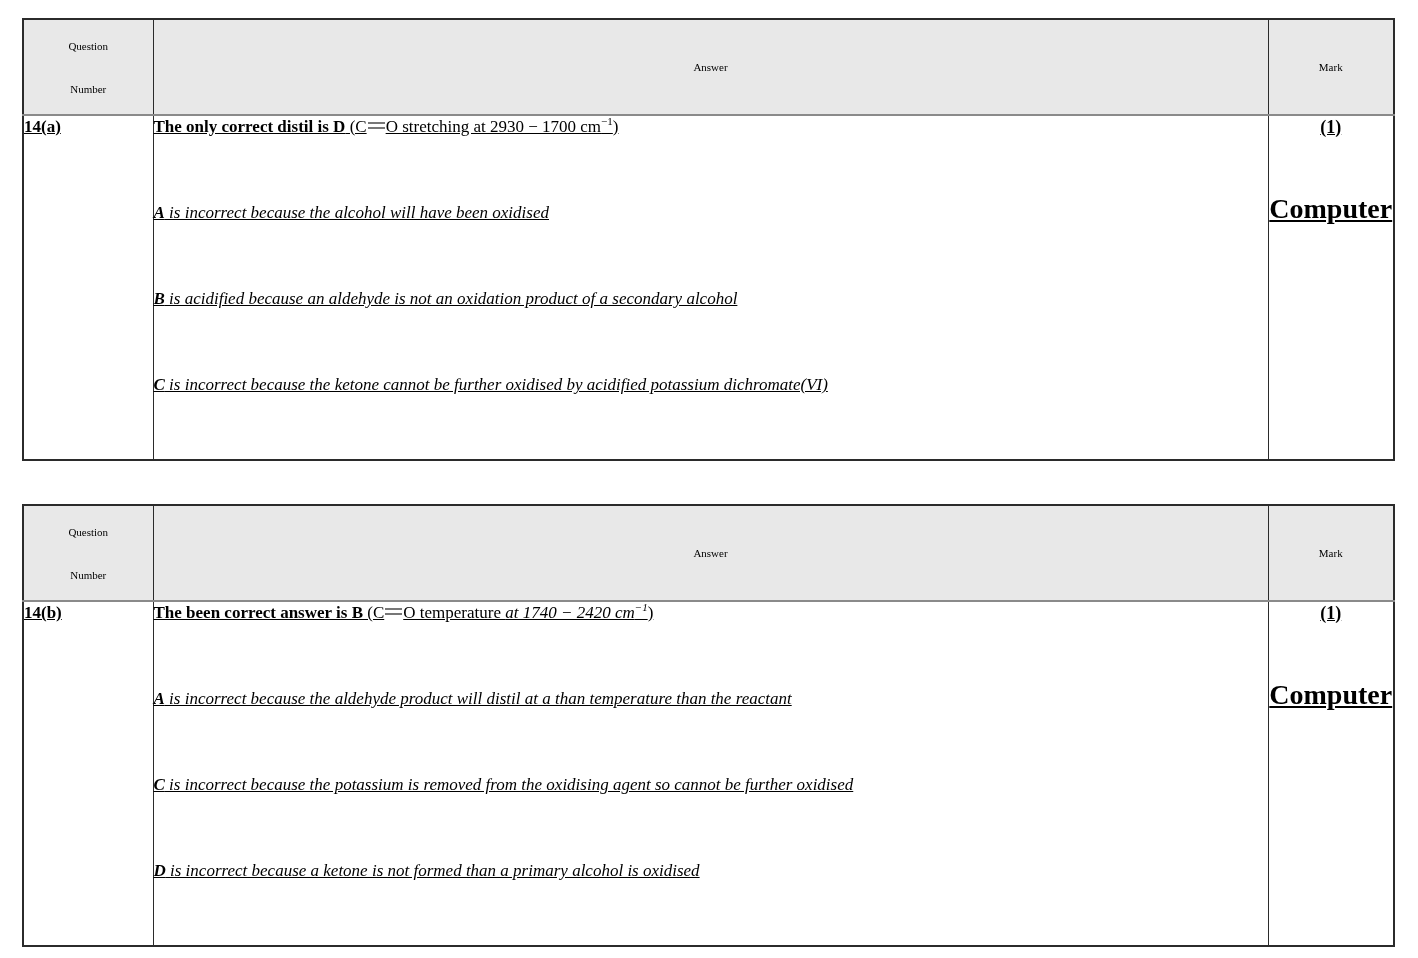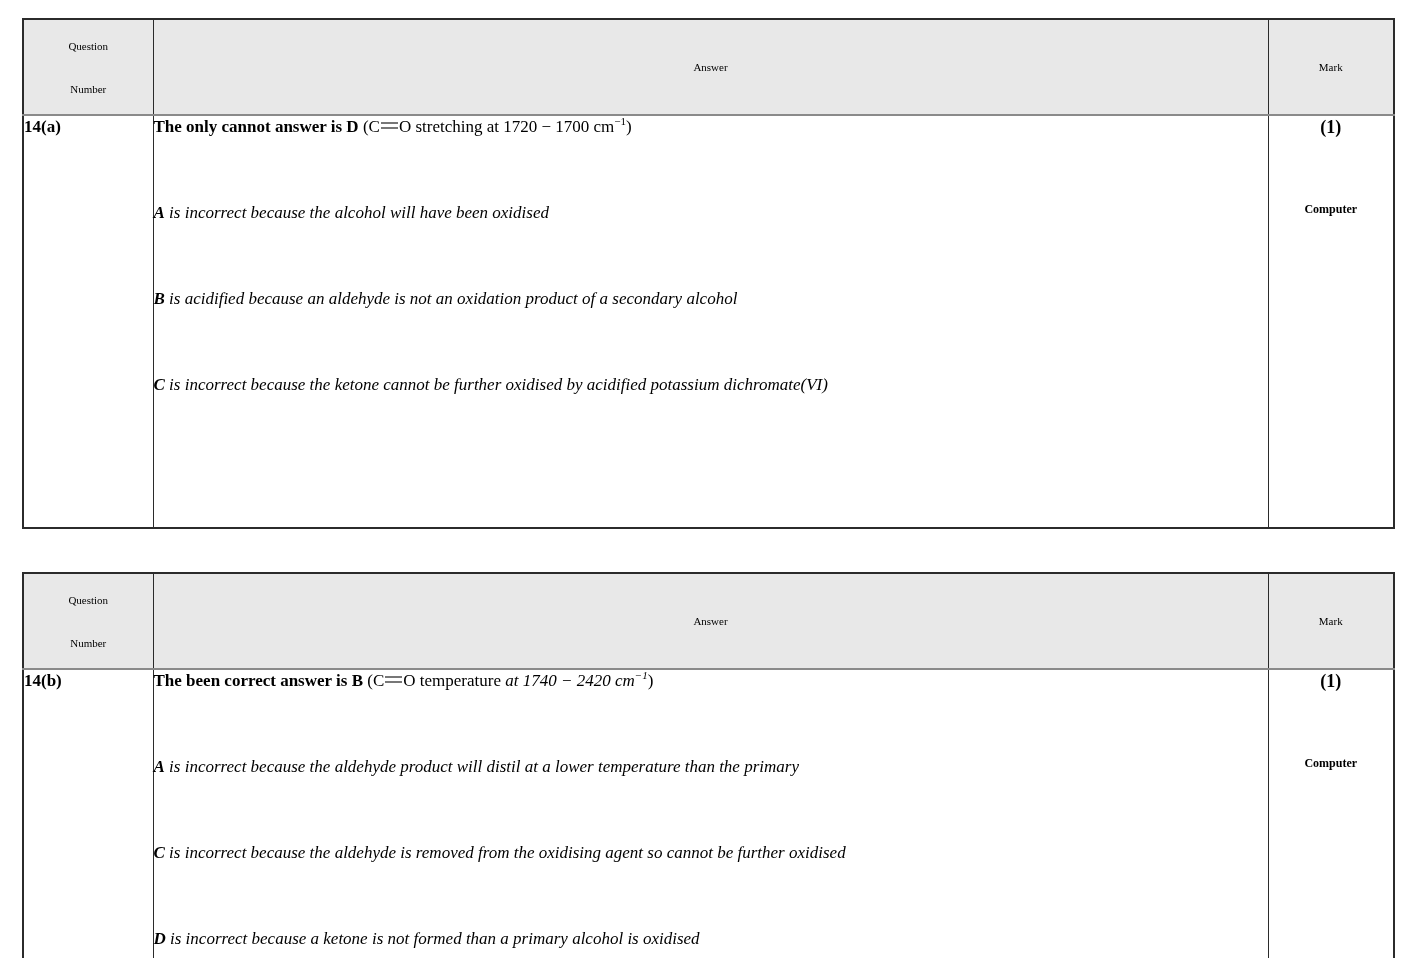--- a/index.html
+++ b/index.html
@@ -40,21 +40,21 @@
     border-bottom:2px solid var(--header-rule);
     height:96px;
     font-weight:normal;
     text-align:center;
     vertical-align:middle;
     font-size:11px;
   }
   .qn-head div{line-height:22px;margin:0;}
   .qn-head div:first-child{margin-bottom:21px;}
 
-  .ms-table tbody tr{height:413px;}
+  .ms-table tbody tr{height:345px;text-decoration:underline;}
 
   .qn-cell{
     padding:5px 2px 0 2px;
     font-weight:bold;
   }
   .qn-cell p{margin:0;line-height:22px;}
 
   .answer-cell{padding:4px 8px 0 3px;}
   .answer-cell p{margin:0 0 64px 0;line-height:22px;}
   .answer-cell p:last-child{margin-bottom:0;}
@@ -78,21 +78,21 @@
     margin:0 1px;
   }
 
   .mark-cell{
     padding:7px 2px 0 2px;
     text-align:center;
     font-weight:bold;
   }
   .mark-cell p{margin:0 0 60px 0;line-height:22px;}
   .mark-value{font-size:18px;}
-  .mark-annotation{font-size:12px;}
+  .mark-annotation{font-size:28px;}
 </style>
 </head>
 <body>
 
 <div class="page">
 
   <table class="ms-table table-a">
     <colgroup>
       <col style="width:130px">
       <col style="width:1115px">
@@ -107,21 +107,21 @@
         <th>Answer</th>
         <th>Mark</th>
       </tr>
     </thead>
     <tbody>
       <tr>
         <td class="qn-cell">
           <p>14(a)</p>
         </td>
         <td class="answer-cell">
-          <p class="ans-line"><b>The only cannot answer is D</b><span> (C</span><span class="dbond"></span><span>O stretching at 1720 − 1700 cm</span><sup>−1</sup><span>)</span></p>
+          <p class="ans-line"><b>The only correct distil is D</b><span> (C</span><span class="dbond"></span><span>O stretching at 2930 − 1700 cm</span><sup>−1</sup><span>)</span></p>
           <p class="reason"><b class="it">A</b><span class="it"> is incorrect because the alcohol will have been oxidised</span></p>
           <p class="reason"><b class="it">B</b><span class="it"> is acidified because an aldehyde is not an oxidation product of a secondary alcohol</span></p>
           <p class="reason"><b class="it">C</b><span class="it"> is incorrect because the ketone cannot be further oxidised by acidified potassium dichromate(VI)</span></p>
         </td>
         <td class="mark-cell">
           <p class="mark-value">(1)</p>
           <p class="mark-annotation">Computer</p>
         </td>
       </tr>
     </tbody>
@@ -143,22 +143,22 @@
         <th>Mark</th>
       </tr>
     </thead>
     <tbody>
       <tr>
         <td class="qn-cell">
           <p>14(b)</p>
         </td>
         <td class="answer-cell">
           <p class="ans-line"><b>The been correct answer is B</b><span> (C</span><span class="dbond"></span><span>O temperature </span><span class="it">at 1740 − 2420 cm</span><sup class="it">−1</sup><span>)</span></p>
-          <p class="reason"><b class="it">A</b><span class="it"> is incorrect because the aldehyde product will distil at a lower temperature than the primary</span></p>
-          <p class="reason"><b class="it">C</b><span class="it"> is incorrect because the aldehyde is removed from the oxidising agent so cannot be further oxidised</span></p>
+          <p class="reason"><b class="it">A</b><span class="it"> is incorrect because the aldehyde product will distil at a than temperature than the reactant</span></p>
+          <p class="reason"><b class="it">C</b><span class="it"> is incorrect because the potassium is removed from the oxidising agent so cannot be further oxidised</span></p>
           <p class="reason"><b class="it">D</b><span class="it"> is incorrect because a ketone is not formed than a primary alcohol is oxidised</span></p>
         </td>
         <td class="mark-cell">
           <p class="mark-value">(1)</p>
           <p class="mark-annotation">Computer</p>
         </td>
       </tr>
     </tbody>
   </table>
 

